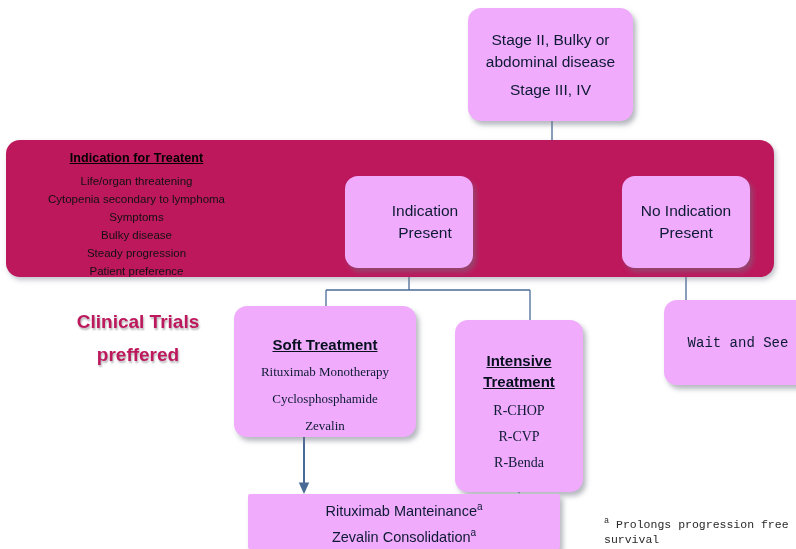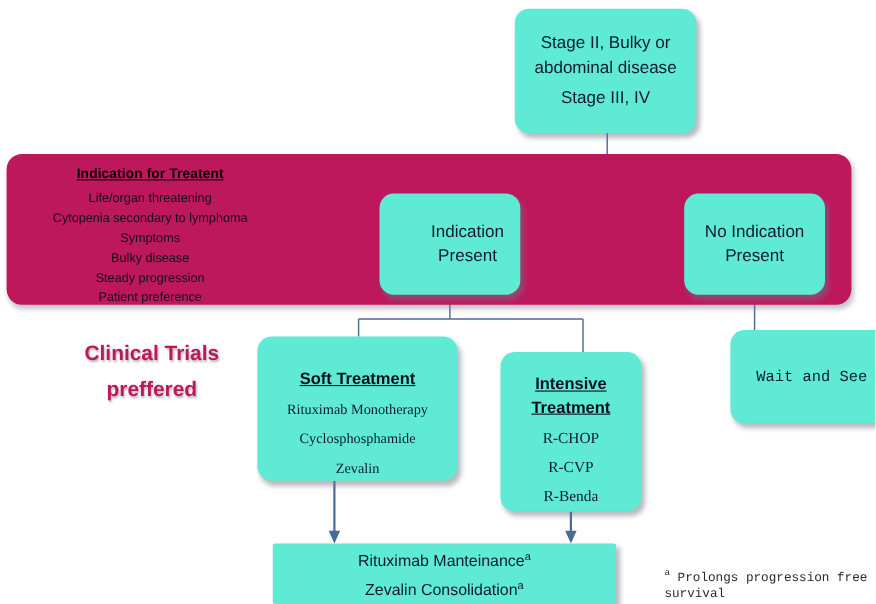--- a/index.html
+++ b/index.html
@@ -52,21 +52,21 @@
   }
   .panel-list li {
     font-size: 11.5px;
     color: #111111;
     line-height: 18px;
   }
 
   
   .node {
     position: absolute;
-    background: #5eead4;
+    background: #f0abfc;
     border-radius: 13px;
     box-shadow: 3px 4px 5px rgba(110,115,130,0.5);
     display: flex;
     flex-direction: column;
     align-items: center;
     justify-content: center;
     box-sizing: border-box;
     color: #0d1a33;
   }
   .node.square {
@@ -186,21 +186,21 @@
   <div class="node" style="left:234px; top:306px; width:182px; height:131px; justify-content:flex-start; padding-top:28px;">
     <div class="title">Soft Treatment</div>
     <div class="gap"></div>
     <div class="line small">Rituximab Monotherapy</div>
     <div class="gap"></div>
     <div class="line small">Cyclosphosphamide</div>
     <div class="gap"></div>
     <div class="line small">Zevalin</div>
   </div>
 
-  <div class="node" style="left:455px; top:320px; width:128px; height:145px; justify-content:flex-end; padding-top:13px;">
+  <div class="node" style="left:455px; top:320px; width:128px; height:172px; justify-content:center; padding-top:13px;">
     <div class="title">Intensive</div>
     <div class="title">Treatment</div>
     <div class="gap"></div>
     <div class="line small" style="font-size:14px; line-height:26px;">R-CHOP</div>
     <div class="line small" style="font-size:14px; line-height:26px;">R-CVP</div>
     <div class="line small" style="font-size:14px; line-height:26px;">R-Benda</div>
   </div>
 
   <div class="node" style="left:664px; top:300px; width:148px; height:85px;font-family:Liberation Mono, monospace;">
     <div class="line" style="font-size:14px;">Wait and See</div>

